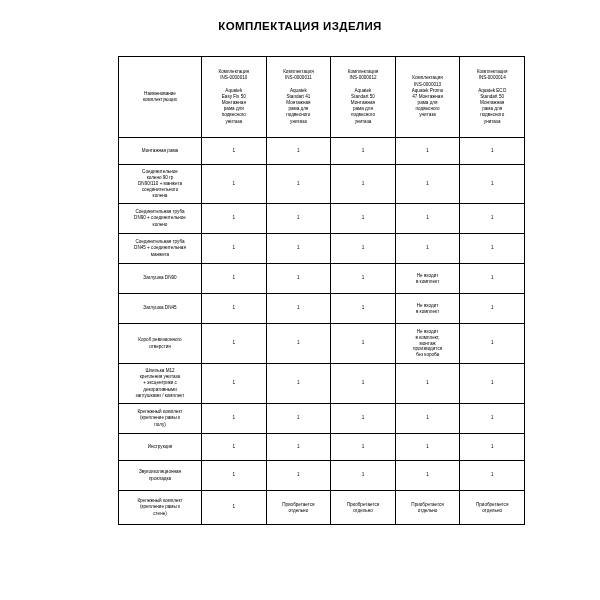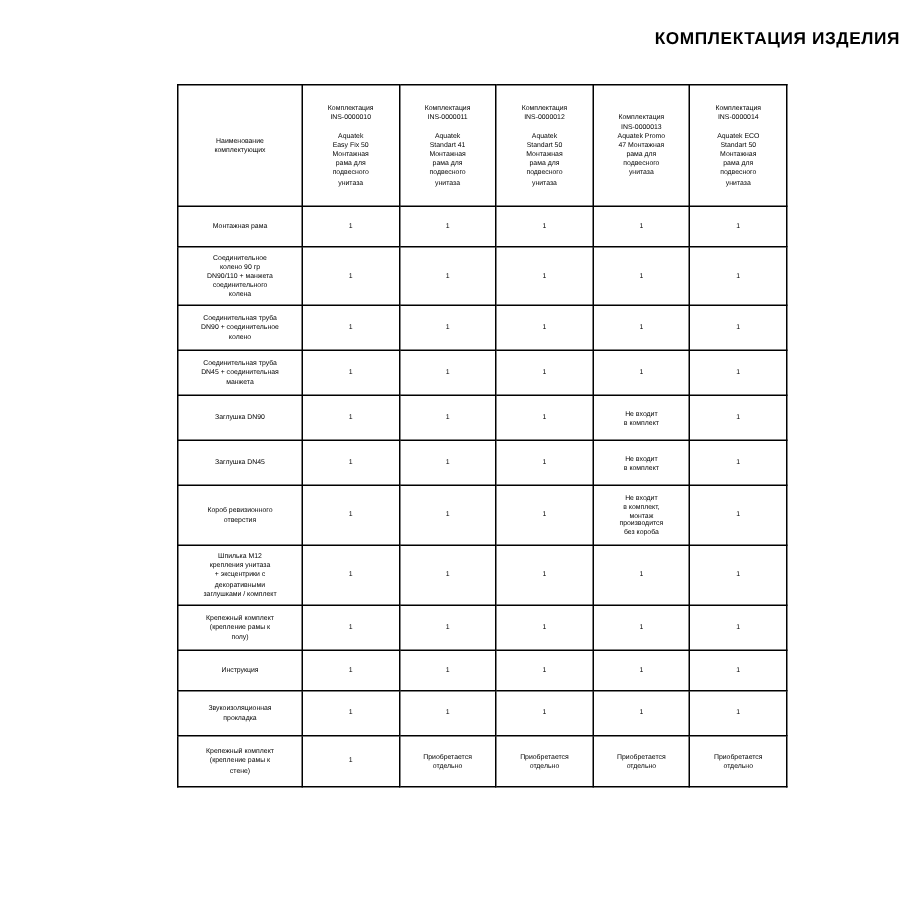--- a/index.html
+++ b/index.html
@@ -15,21 +15,21 @@
     overflow: hidden;
   }
   .page {
     width: 600px;
     height: 600px;
     position: relative;
     box-sizing: border-box;
     padding: 0;
   }
   .doc-title {
-    text-align: right;
+    text-align: center;
     font-size: 11.5px;
     font-weight: bold;
     letter-spacing: 0.4px;
     margin: 20px 0 8px 0;
   }
   .table-wrap {
     position: absolute;
     left: 118px;
     top: 36px;
     width: 364px;

